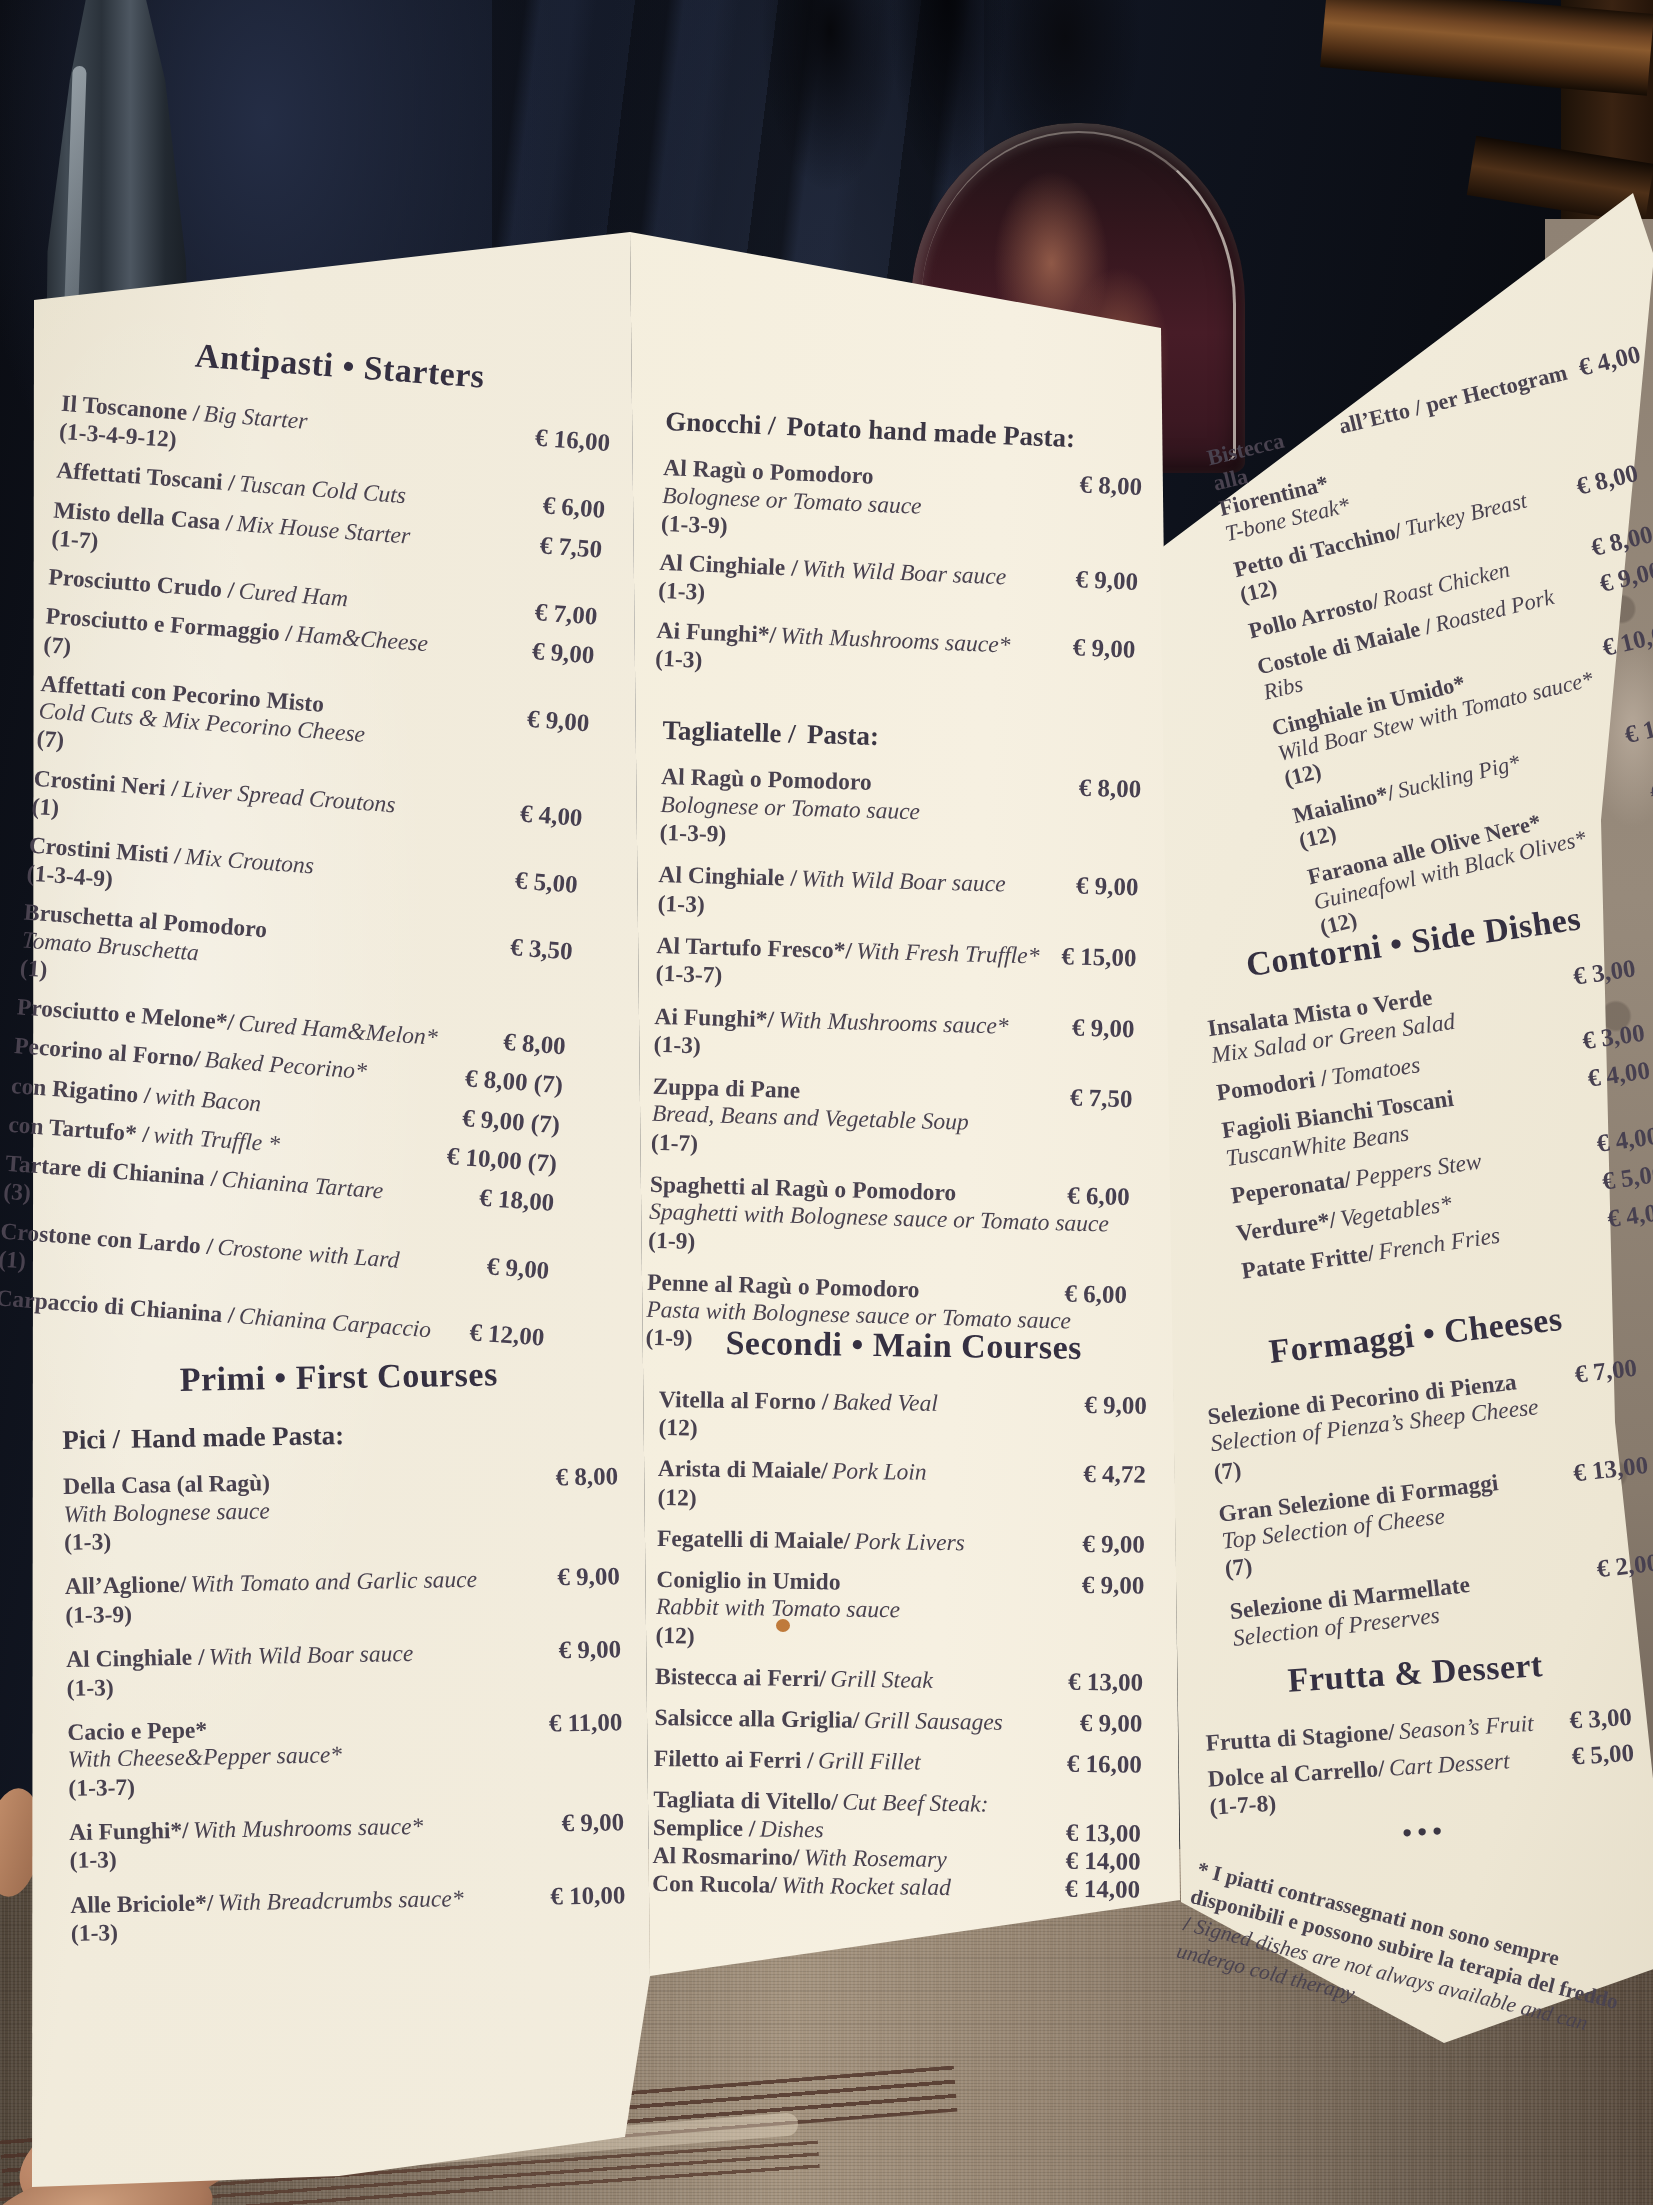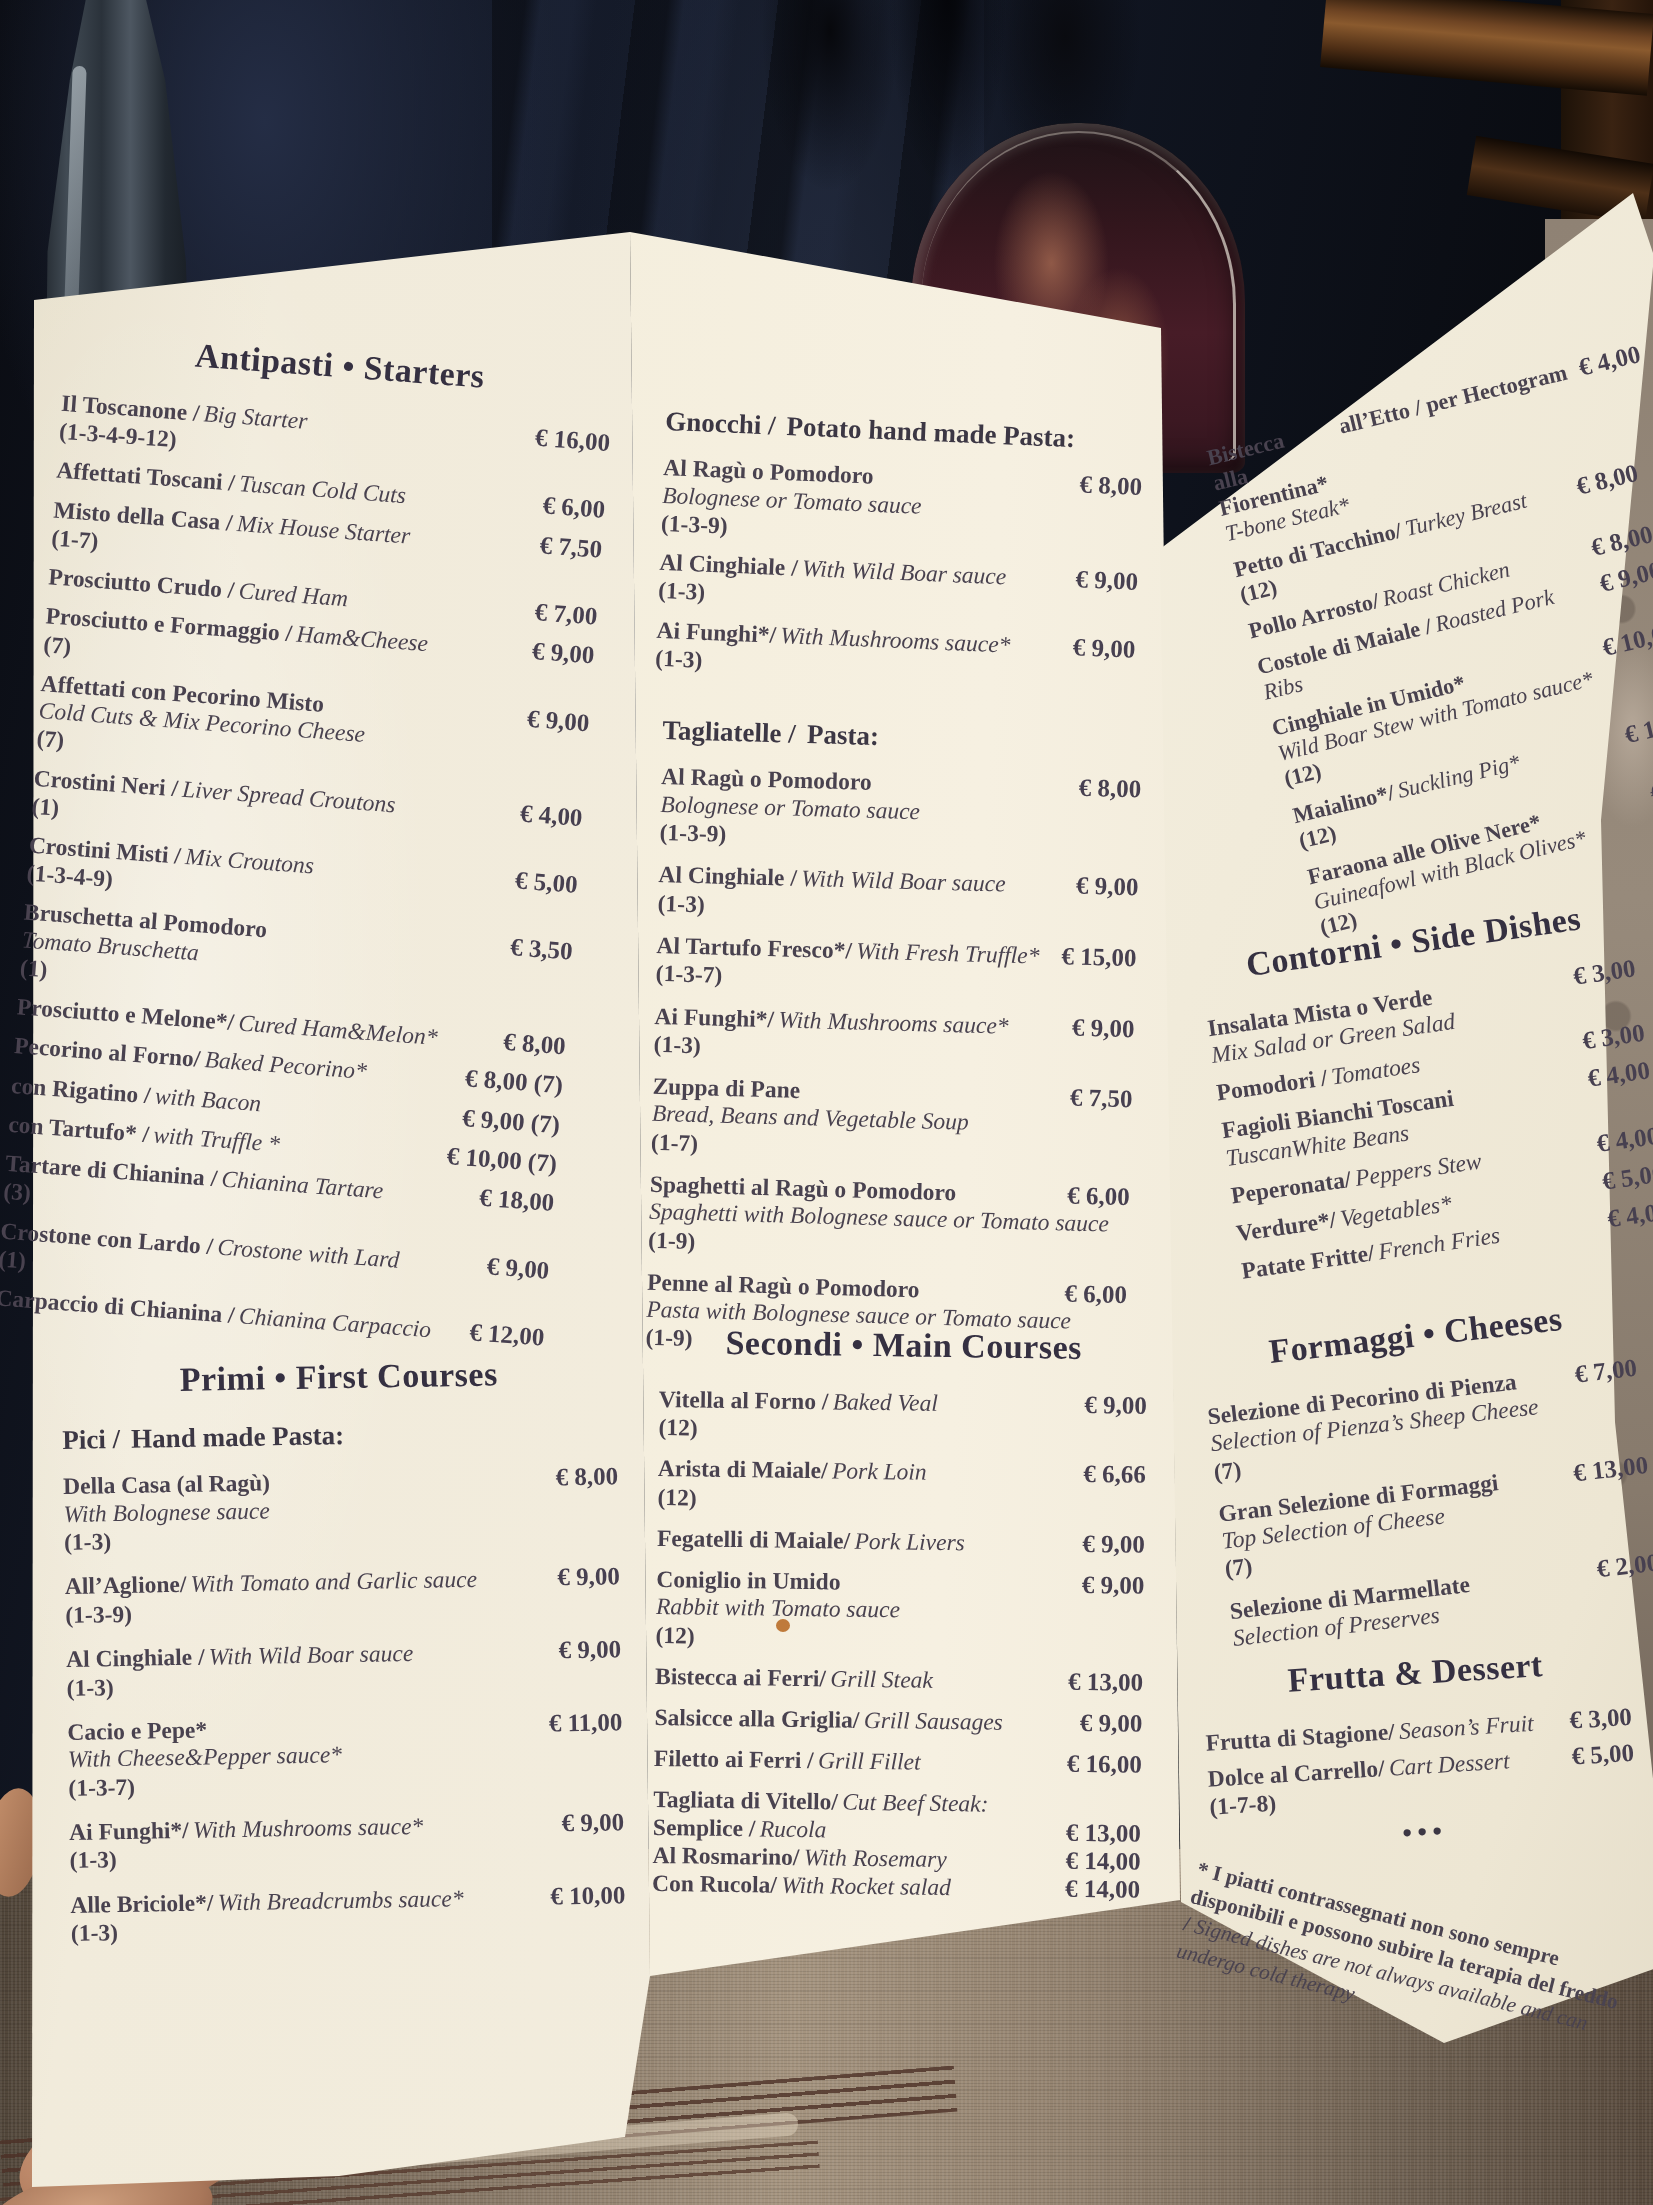--- a/index.html
+++ b/index.html
@@ -411,21 +411,21 @@
     <div class="item">
       <div class="row1">
           <div class="ttl"><span>Vitella al Forno /</span><span class="en">Baked Veal</span></div>
           <div class="pr">€ 9,00</div>
         </div>
       <div class="l3">(12)</div>
     </div>
     <div class="item">
       <div class="row1">
           <div class="ttl"><span>Arista di Maiale/</span><span class="en">Pork Loin</span></div>
-          <div class="pr">€ 6,66</div>
+          <div class="pr">€ 4,72</div>
         </div>
       <div class="l3">(12)</div>
     </div>
     <div class="item">
       <div class="row1">
           <div class="ttl"><span>Fegatelli di Maiale/</span><span class="en">Pork Livers</span></div>
           <div class="pr">€ 9,00</div>
         </div>
     </div>
     <div class="item">
@@ -452,21 +452,21 @@
       <div class="row1">
           <div class="ttl"><span>Filetto ai Ferri /</span><span class="en">Grill Fillet</span></div>
           <div class="pr">€ 16,00</div>
         </div>
     </div>
     <div class="item">
       <div class="row1">
           <div class="ttl"><span>Tagliata di Vitello/</span><span class="en">Cut Beef Steak:</span></div>
         </div>
       <div class="row1">
-          <div class="ttl"><span>Semplice /</span><span class="en">Rucola</span></div>
+          <div class="ttl"><span>Semplice /</span><span class="en">Dishes</span></div>
           <div class="pr">€ 13,00</div>
         </div>
       <div class="row1">
           <div class="ttl"><span>Al Rosmarino/</span><span class="en">With Rosemary</span></div>
           <div class="pr">€ 14,00</div>
         </div>
       <div class="row1">
           <div class="ttl"><span>Con Rucola/</span><span class="en">With Rocket salad</span></div>
           <div class="pr">€ 14,00</div>
         </div>

